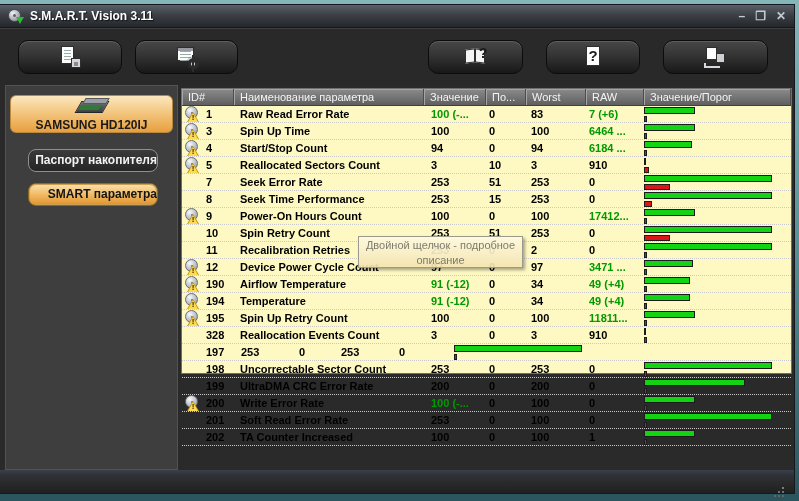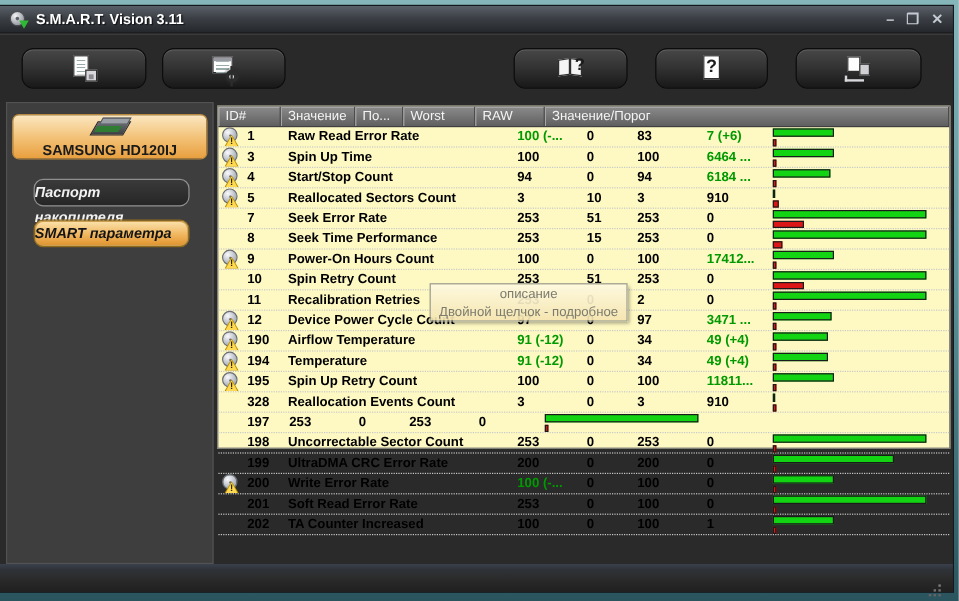--- a/index.html
+++ b/index.html
@@ -73,21 +73,21 @@
     border:1px solid #b8893f; display:flex; align-items:center; cursor:pointer;flex-direction:column; }
   .hdd { position:relative; width:34px; height:22px; margin:0 6px 0 8px; }
   .hdd .body { position:absolute; left:2px; top:5px; width:28px; height:12px;
     background:linear-gradient(180deg,#6a6f75 0%,#3c4045 100%); transform:skewX(-30deg); border:1px solid #23262a; }
   .hdd .pcb { position:absolute; left:4px; top:9px; width:20px; height:5px;
     background:#2e7d32; transform:skewX(-30deg); }
   .hdd .top { position:absolute; left:8px; top:2px; width:24px; height:6px;
     background:#9aa0a6; transform:skewX(-30deg); border:1px solid #55595e; }
   .drive-label { font-size:12px; font-weight:bold; color:#1a1a1a; }
   .btn { position:absolute; left:22px; width:130px; height:23px; border-radius:8px;
-    font-size:12px; font-weight:bold; text-align:left; line-height:21px; cursor:pointer;font-style:italic; }
+    font-size:12px; font-weight:bold; text-align:right; line-height:21px; cursor:pointer; }
   .btn-passport { top:63px; background:linear-gradient(180deg,#3a3a3a,#262626);
     border:1px solid #8f8f8f; color:#f2f2f2; }
   .btn-smart { top:97px; background:linear-gradient(180deg,#fbe2ae 0%,#f0b75f 55%,#e1912c 100%);
     border:1px solid #8f6a1e; box-shadow:0 0 0 1px #caa050 inset; color:#141414; }
 
   
   .table-panel { position:absolute; left:181px; top:3px; width:611px; height:286px;
     background:#fef9c3; border:1px solid #6f6f6f; font-size:11px; }
   .thead { display:flex; height:17px;
     background:linear-gradient(180deg,#8b8b8b 0%,#757575 50%,#5f5f5f 100%);
@@ -206,20 +206,21 @@
           </span>
           <span class="drive-label">SAMSUNG HD120IJ</span>
         </div>
         <div class="btn btn-passport">Паспорт накопителя</div>
         <div class="btn btn-smart">SMART параметра</div>
       </div>
 
       <div class="table-panel">
         <div class="thead">
           <div class="hc c-id">ID#</div>
+          <div class="hc c-name">Наименование параметра</div>
           <div class="hc c-val">Значение</div>
           <div class="hc c-thr">По...</div>
           <div class="hc c-worst">Worst</div>
           <div class="hc c-raw">RAW</div>
           <div class="hc c-bars">Значение/Порог</div>
         </div>
         <div id="tbody">
             <div class="trow">
               <div class="cell-id">
                 <span class="rowicon">
@@ -552,16 +553,16 @@
           </div>
       </div>
     </div>
 
     <div class="statusbar">
       <div class="grip"></div>
     </div>
   </div>
 
   <div class="tooltip">
+    <div>Двойной щелчок - подробное</div>
     <div>описание</div>
-    <div>Двойной щелчок - подробное</div>
   </div>
 </div>
 
 </body></html>

